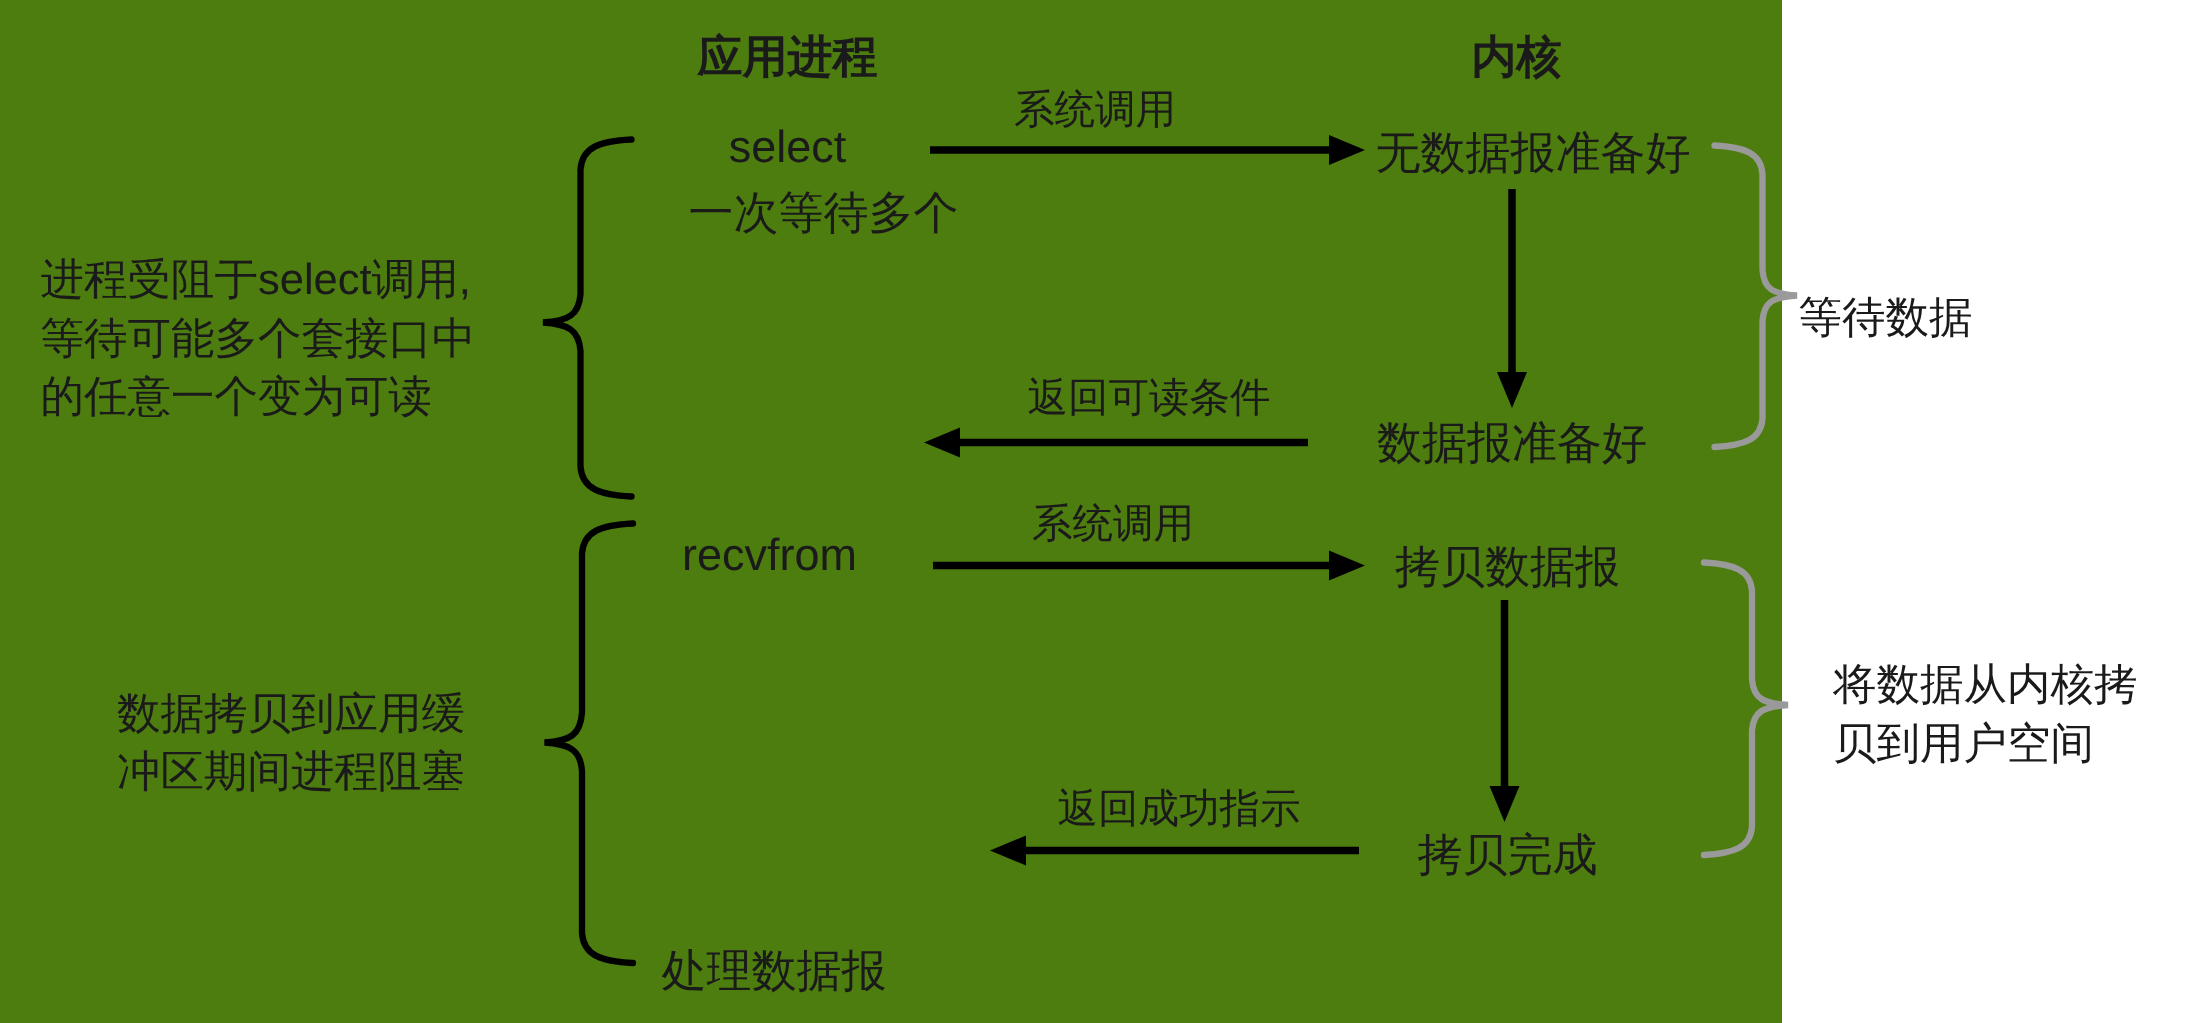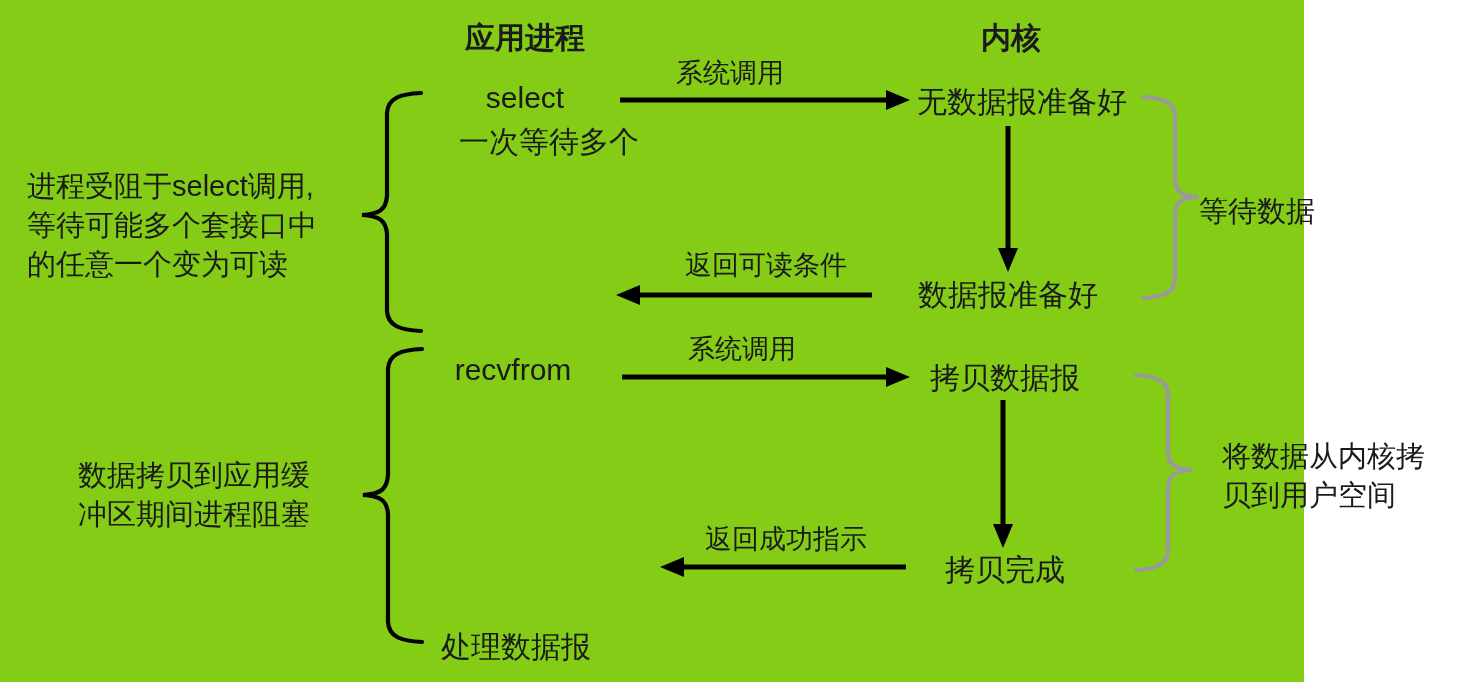--- a/index.html
+++ b/index.html
@@ -8,23 +8,23 @@
     background: #ffffff;
   }
   body {
     width: 1460px;
     height: 682px;
     font-family: "Liberation Sans", "DejaVu Sans", sans-serif;
     overflow: hidden;
   }
   #diagram-root {
     position: relative;
-    width: 1304px;
+    width: 1188px;
     height: 682px;
-    background: #84cc16;
+    background: #4d7c0f;
   }
   svg.diagram-canvas {
     position: absolute;
     left: 0;
     top: 0;
     width: 1460px;
     height: 682px;
   }
   .txt {
     fill: #1a1a1a;

